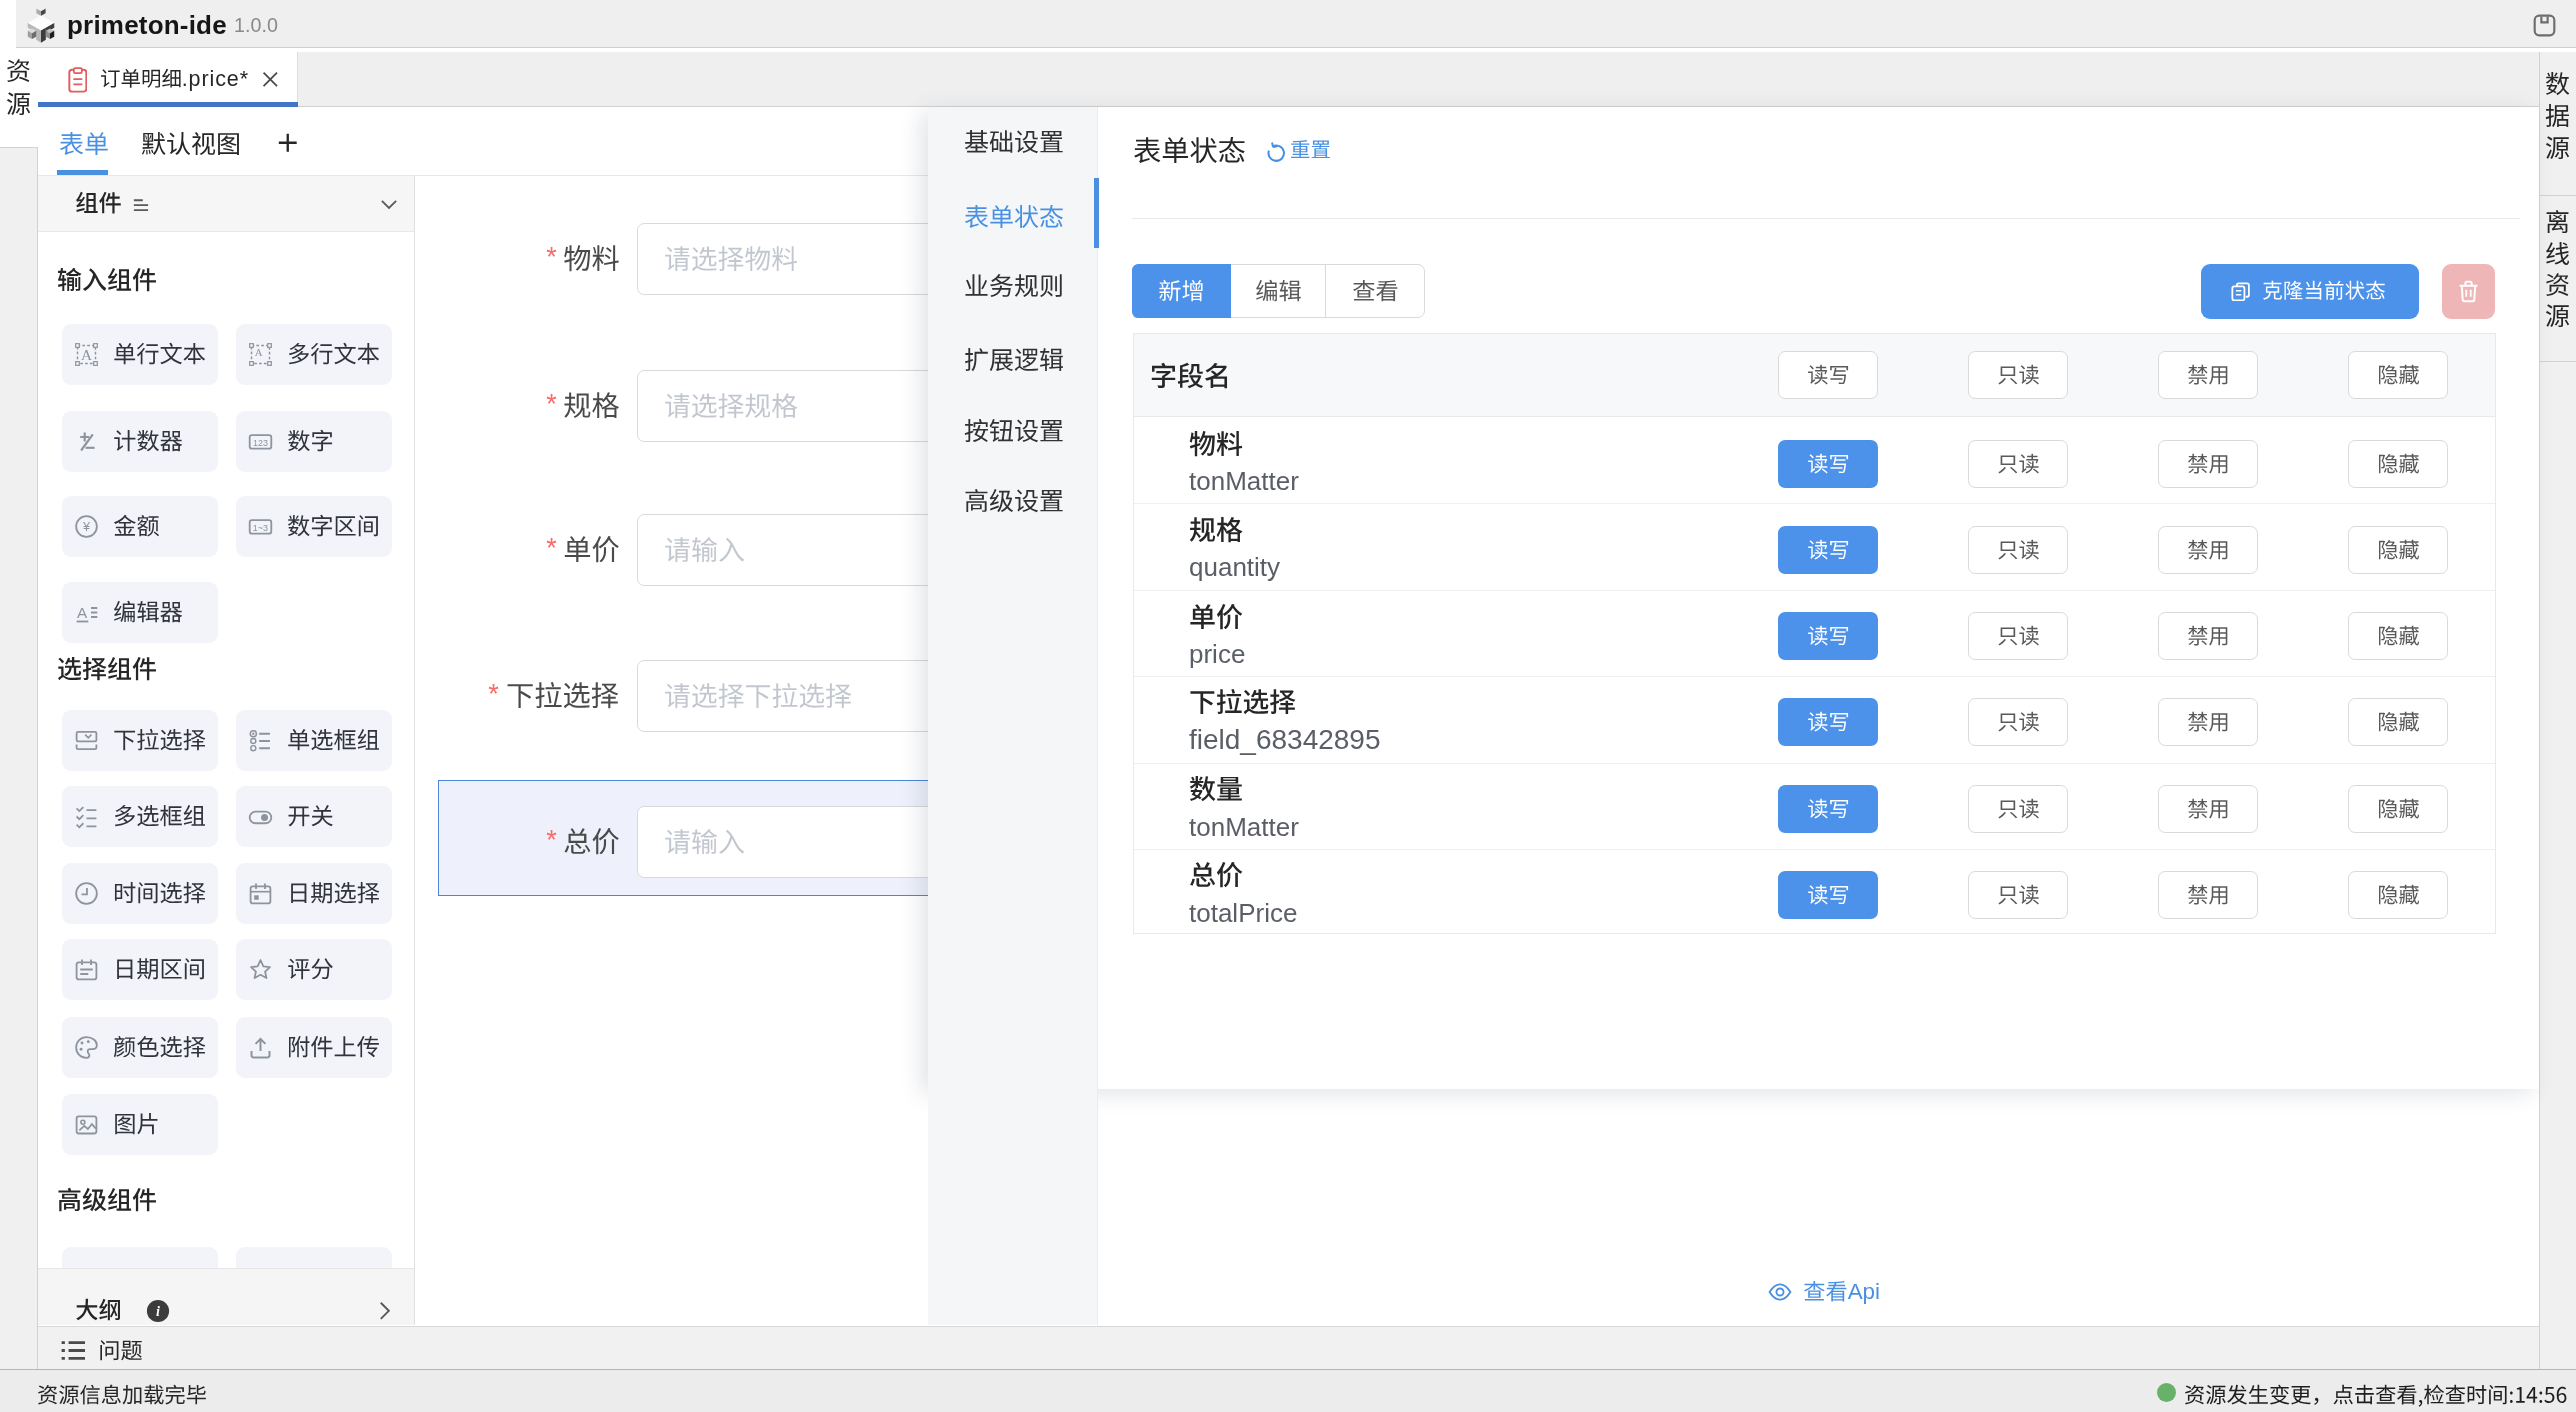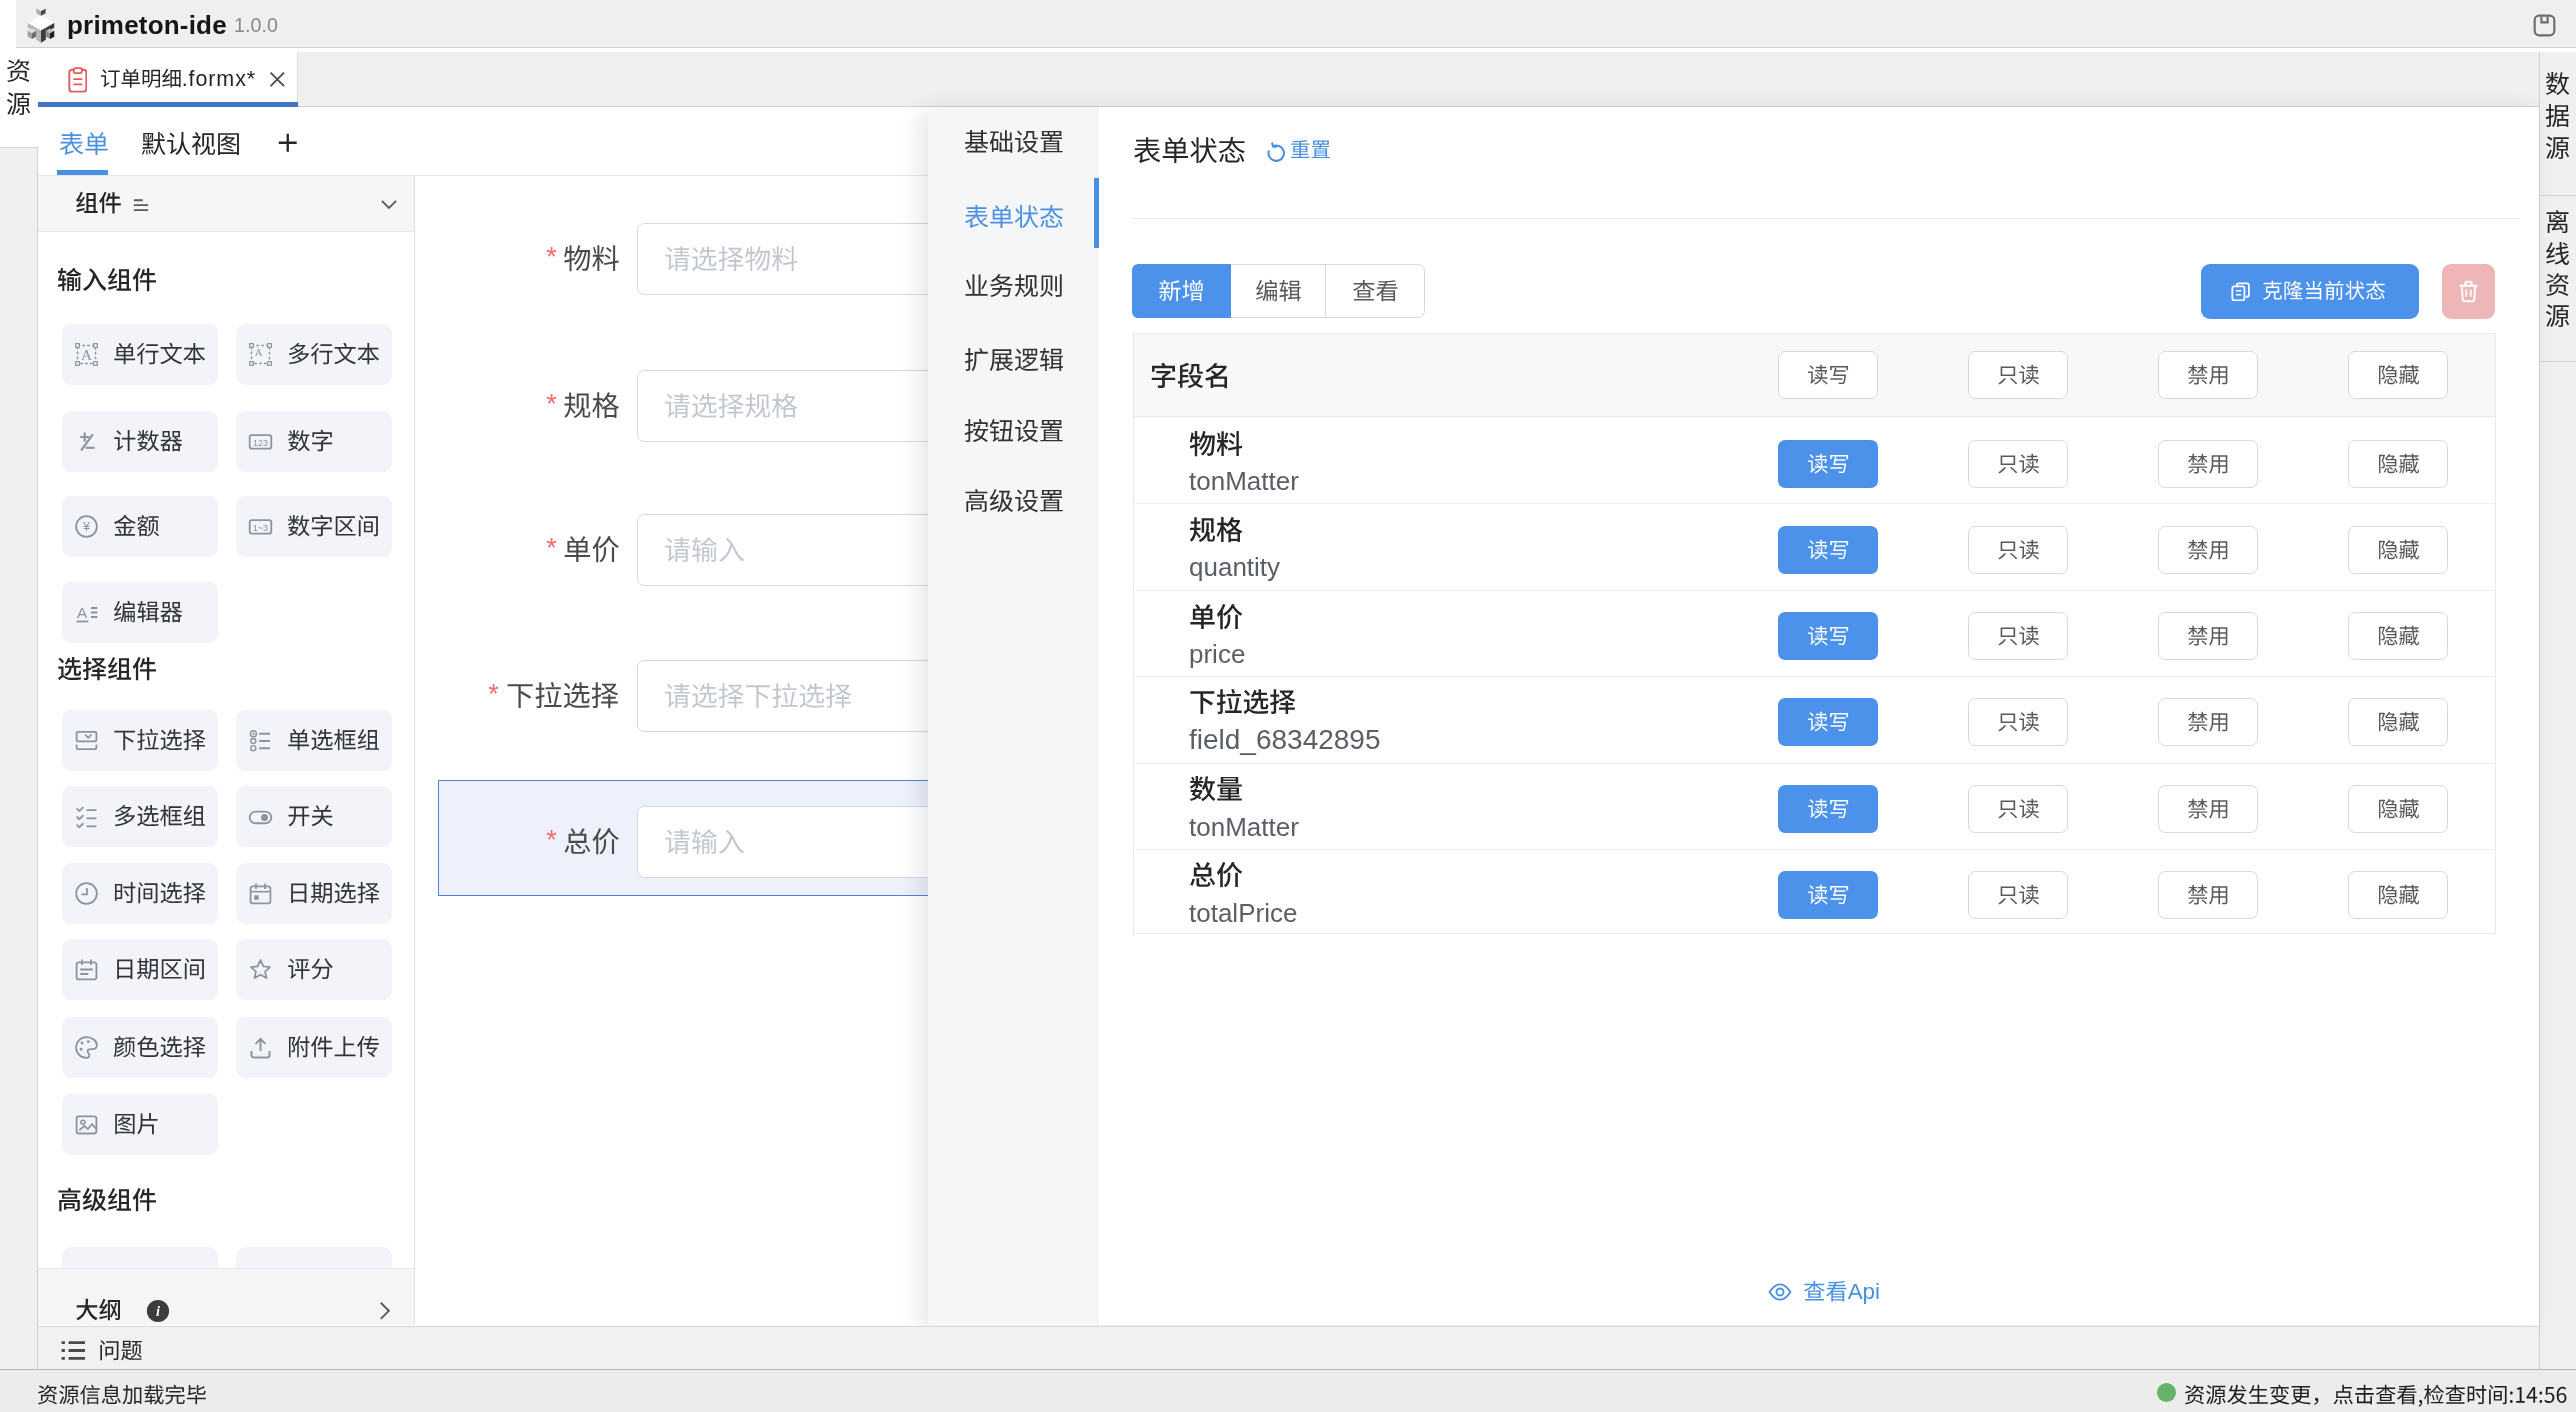--- a/index.html
+++ b/index.html
@@ -114,21 +114,21 @@
       <div style="margin-left:12.5px">
         <svg class="zt" width="82" height="22.4" viewBox="0 0 92 25" style="display:block;color:#262626;">
           <g fill="currentColor" transform="translate(0,20.2) scale(0.02300,-0.02300)">
             <use href="#r8ba2" x="0"></use>
             <use href="#r5355" x="1000"></use>
             <use href="#r660e" x="2000"></use>
             <use href="#r7ec6" x="3000"></use>
           </g>
         </svg>
       </div>
-      <span style="font-size:21.5px;color:#262626;letter-spacing:0.9px">.formx*</span>
+      <span style="font-size:21.5px;color:#262626;letter-spacing:0.9px">.price*</span>
       <svg width="20.6" height="20.6" viewBox="0 0 23 23" style="display:block;margin-left:10.7px">
         <path d="M4 4 L19 19 M19 4 L4 19" stroke="#4a4a4a" stroke-width="2"></path>
       </svg>
       <div class="ab" style="left:0;bottom:0;width:260px;height:5.4px;background:#4076c4"></div>
     </div>
   </div>
 <div class="ab" style="left:38px;top:107px;width:2501px;height:69px;background:#fff;border-bottom:0.9px solid #e8e8e8">
     <div class="ab" style="left:20.6px;top:24px">
       <svg class="zt" width="50" height="27" viewBox="0 0 56 30" style="display:block;color:#4a90e2;">
         <g fill="currentColor" transform="translate(0,24.6) scale(0.02800,-0.02800)">
@@ -612,21 +612,21 @@
     <div class="ab fx" style="left:222px;top:630px;width:430px;height:72px;background:#fff;border:1.8px solid #d9d9d9;border-radius:7.2px;padding-left:26px">
       <svg class="zt" width="81" height="29" viewBox="0 0 90 32" style="display:block;color:#c2c7cf;">
         <g fill="currentColor" transform="translate(0,26.4) scale(0.03000,-0.03000)">
           <use href="#r8bf7" x="0"></use>
           <use href="#r8f93" x="1000"></use>
           <use href="#r5165" x="2000"></use>
         </g>
       </svg>
     </div>
   </div>
-<div class="ab" style="left:928px;top:107px;width:1611px;height:1218px;background:#fff;box-shadow:-7.2px 5.4px 21.5px rgba(20,40,70,0.13)">
+<div class="ab" style="left:928px;top:107px;width:1611px;height:982px;background:#fff;box-shadow:-7.2px 5.4px 21.5px rgba(20,40,70,0.13)">
     <div class="ab" style="left:0;top:0;width:170px;height:1218px;background:#f5f6f8;border-right:0.9px solid #ebecee">
       <div class="ab" style="left:36px;top:22.4px">
         <svg class="zt" width="100" height="27" viewBox="0 0 112 30" style="display:block;color:#303133;">
           <g fill="currentColor" transform="translate(0,24.6) scale(0.02800,-0.02800)">
             <use href="#r57fa" x="0"></use>
             <use href="#r7840" x="1000"></use>
             <use href="#r8bbe" x="2000"></use>
             <use href="#r7f6e" x="3000"></use>
           </g>
         </svg>

